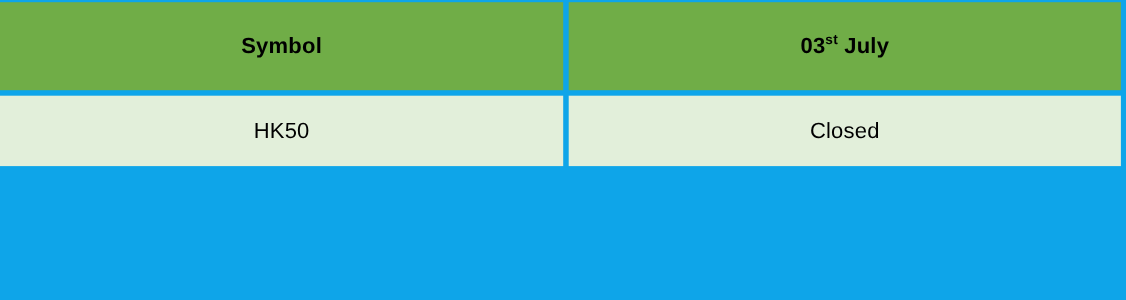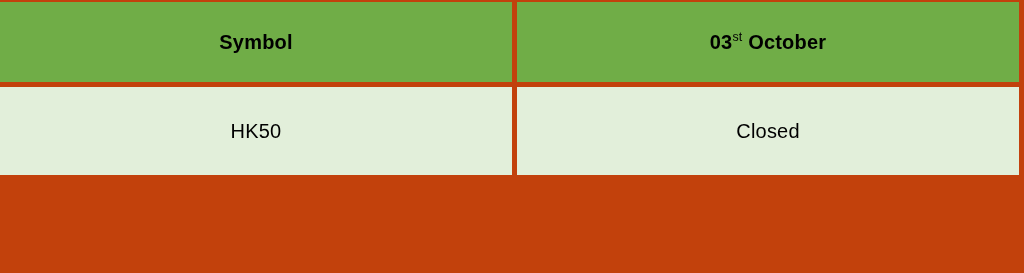--- a/index.html
+++ b/index.html
@@ -12,21 +12,21 @@
     height: 273px;
     background: #ffffff;
     font-family: "Liberation Sans", sans-serif;
     overflow: hidden;
   }
 
   .table-wrap {
     position: relative;
     width: 1024px;
     height: 273px;
-    background: #c2410c;
+    background: #0ea5e9;
     box-sizing: border-box;
   }
 
   .schedule-table {
     position: absolute;
     left: 0px;
     top: 2px;
     width: 1014px;
     border-collapse: separate;
     border-spacing: 5px 5px;
@@ -46,27 +46,27 @@
     text-align: center;
     vertical-align: middle;
     padding: 0;
     letter-spacing: 0.2px;
   }
 
   .header-cell .ordinal-suffix {
     font-size: 0.62em;
     vertical-align: super;
     line-height: 0;
-    font-weight: normal;
+    font-weight: bold;
   }
 
   .data-cell {
     background: #E2EFDA;
     color: #000000;
-    height: 88px;
+    height: 64px;
     font-size: 20px;
     font-weight: normal;
     text-align: center;
     vertical-align: middle;
     padding: 0;
     letter-spacing: 0.2px;
   }
 
   .cell-text {
     display: inline-block;
@@ -80,21 +80,21 @@
     <colgroup>
       <col class="col-symbol">
       <col class="col-date">
     </colgroup>
     <thead>
       <tr>
         <th class="header-cell">
           <span class="cell-text">Symbol</span>
         </th>
         <th class="header-cell">
-          <span class="cell-text"><span>03</span><span class="ordinal-suffix">st</span><span> October</span></span>
+          <span class="cell-text"><span>03</span><span class="ordinal-suffix">st</span><span> July</span></span>
         </th>
       </tr>
     </thead>
     <tbody>
       <tr>
         <td class="data-cell">
           <span class="cell-text">HK50</span>
         </td>
         <td class="data-cell">
           <span class="cell-text">Closed</span>

